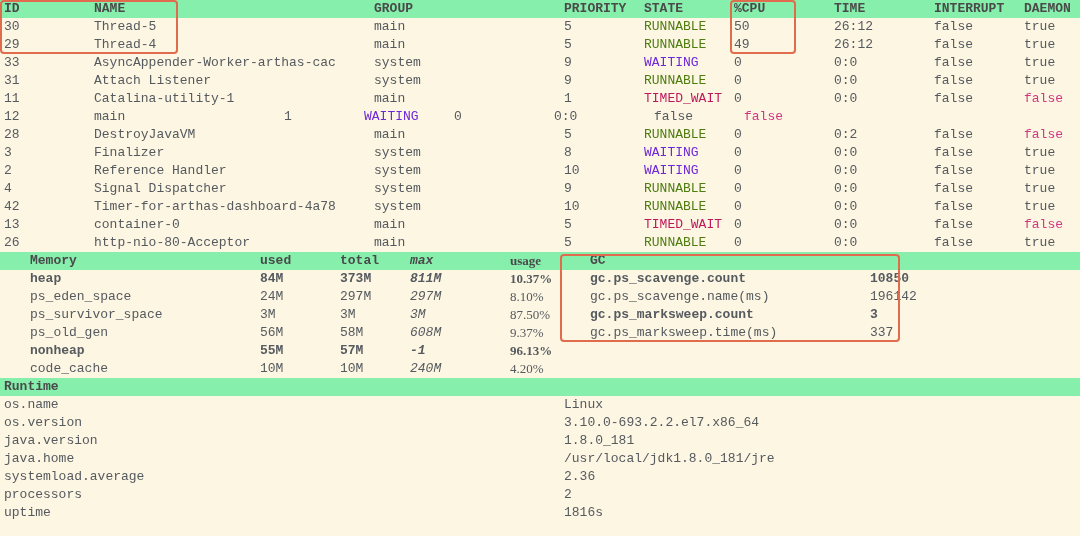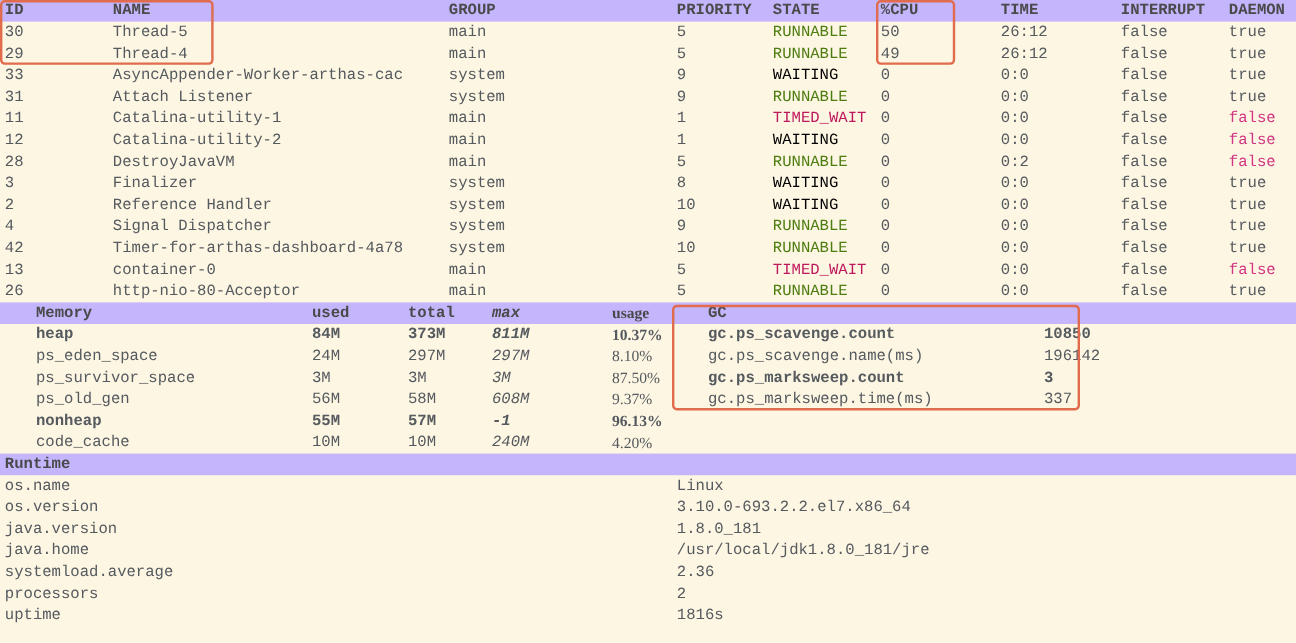--- a/index.html
+++ b/index.html
@@ -6,21 +6,21 @@
   body {
     font-family: "Menlo", "Consolas", "Courier New", monospace;
     font-size: 13px;
     line-height: 18px;
     background: #fdf6e3;
     color: #555a5f;
     width: 1080px;
     white-space: nowrap;
   }
   .hdr-row {
-    background: #c4b5fd;
+    background: #86efac;
     font-weight: bold;
     color: #4a4a4a;
     position: relative;
   }
   .row { display: flex; position: relative; }
   .cell { padding: 0 4px; overflow: hidden; }
   
   .c-id    { width: 90px; }
   .c-name  { width: 280px; }
   .c-group { width: 190px; }
@@ -37,21 +37,21 @@
   .m-max   { width: 100px; font-style: italic; }
   .m-usage { width: 80px; font-family: Liberation Serif, serif; }
   .m-gc    { width: 460px; display:flex; }
   .m-gc-k  { width: 280px; }
   .m-gc-v  { width: 120px; }
   
   .r-k { width: 560px; }
   .r-v { flex:1; }
   .bold { font-weight: bold; }
   .green { color: #4d7c0f; }   
-  .yellow { color: #000000; }  
+  .yellow { color: #6d28d9; }  
   .pink { color: #be185d; }    
   .redf { color: #d33682; }    
   
   .box {
     position:absolute;
     border:2px solid #e06c4d;
     border-radius:4px;
     pointer-events:none;
   }
   #box-idname { left:0; top:0; width:178px; height:54px; }
@@ -126,21 +126,20 @@
         <div class="cell c-group">main</div>
         <div class="cell c-prio">1</div>
         <div class="cell c-state pink">TIMED_WAIT</div>
         <div class="cell c-cpu">0</div>
         <div class="cell c-time">0:0</div>
         <div class="cell c-intr">false</div>
         <div class="cell c-daem redf">false</div>
       </div>
       <div class="row">
         <div class="cell c-id">12</div>
-        <div class="cell c-name">Catalina-utility-2</div>
         <div class="cell c-group">main</div>
         <div class="cell c-prio">1</div>
         <div class="cell c-state yellow">WAITING</div>
         <div class="cell c-cpu">0</div>
         <div class="cell c-time">0:0</div>
         <div class="cell c-intr">false</div>
         <div class="cell c-daem redf">false</div>
       </div>
       <div class="row">
         <div class="cell c-id">28</div>

